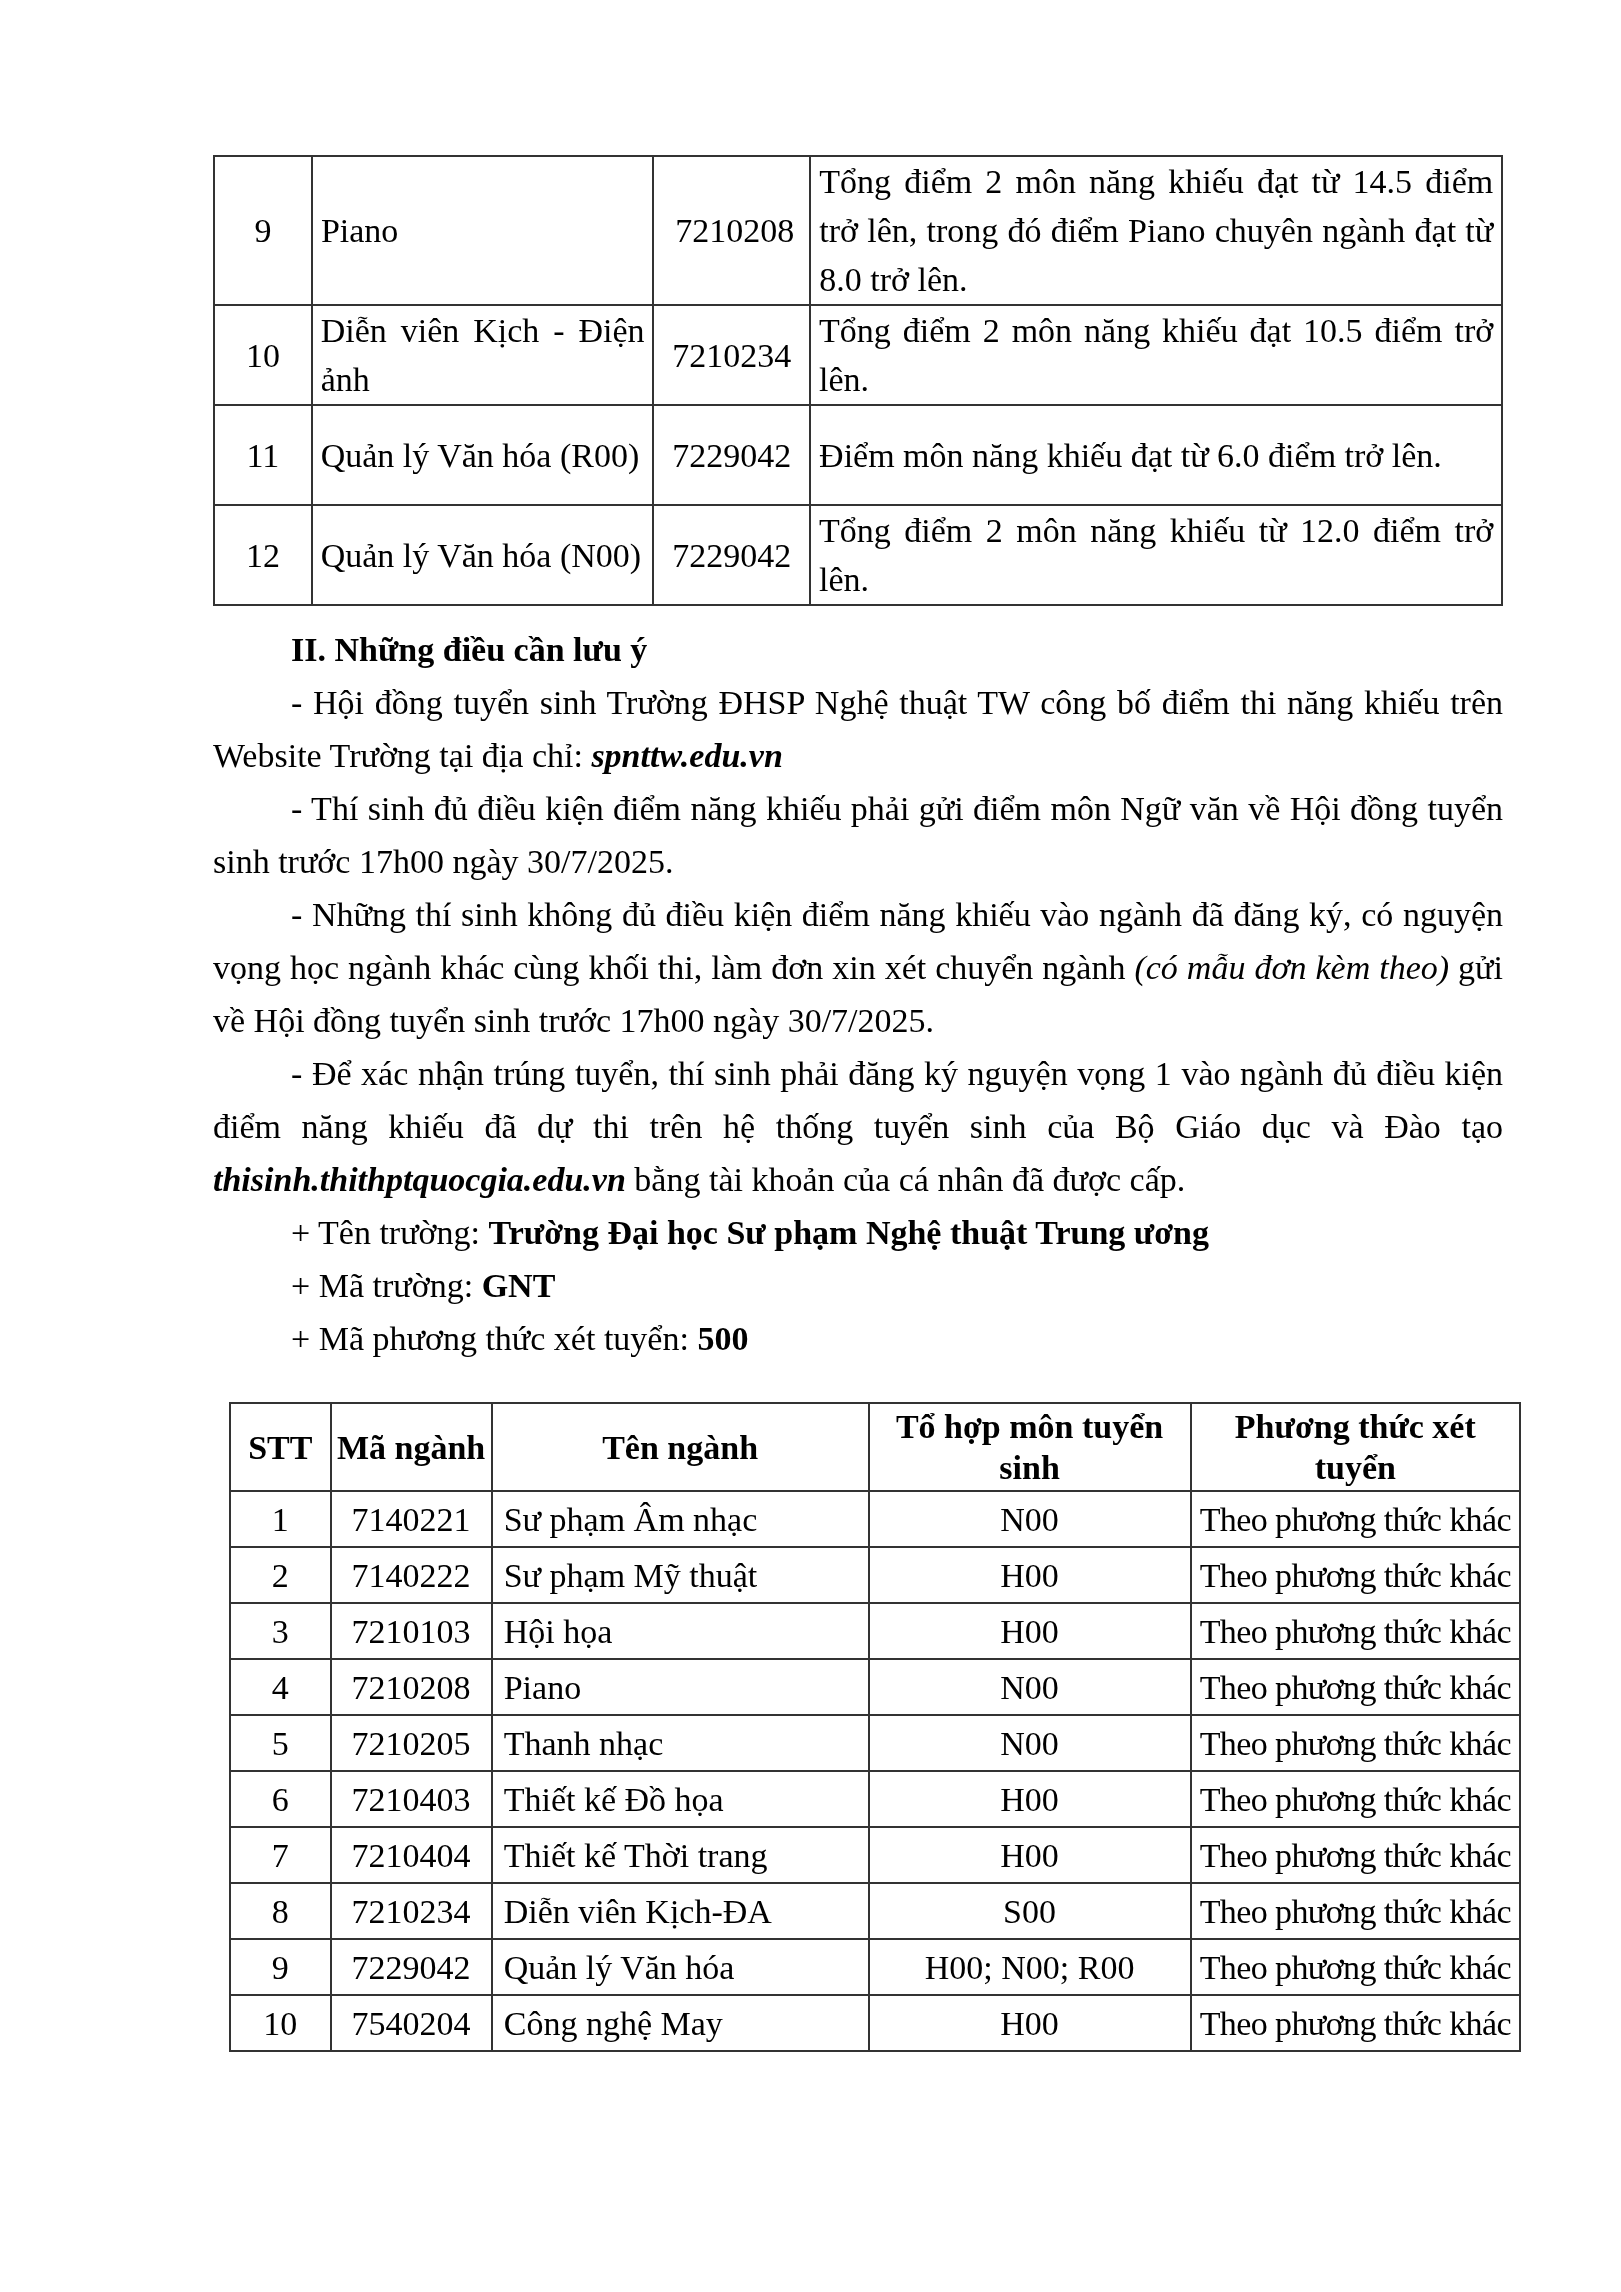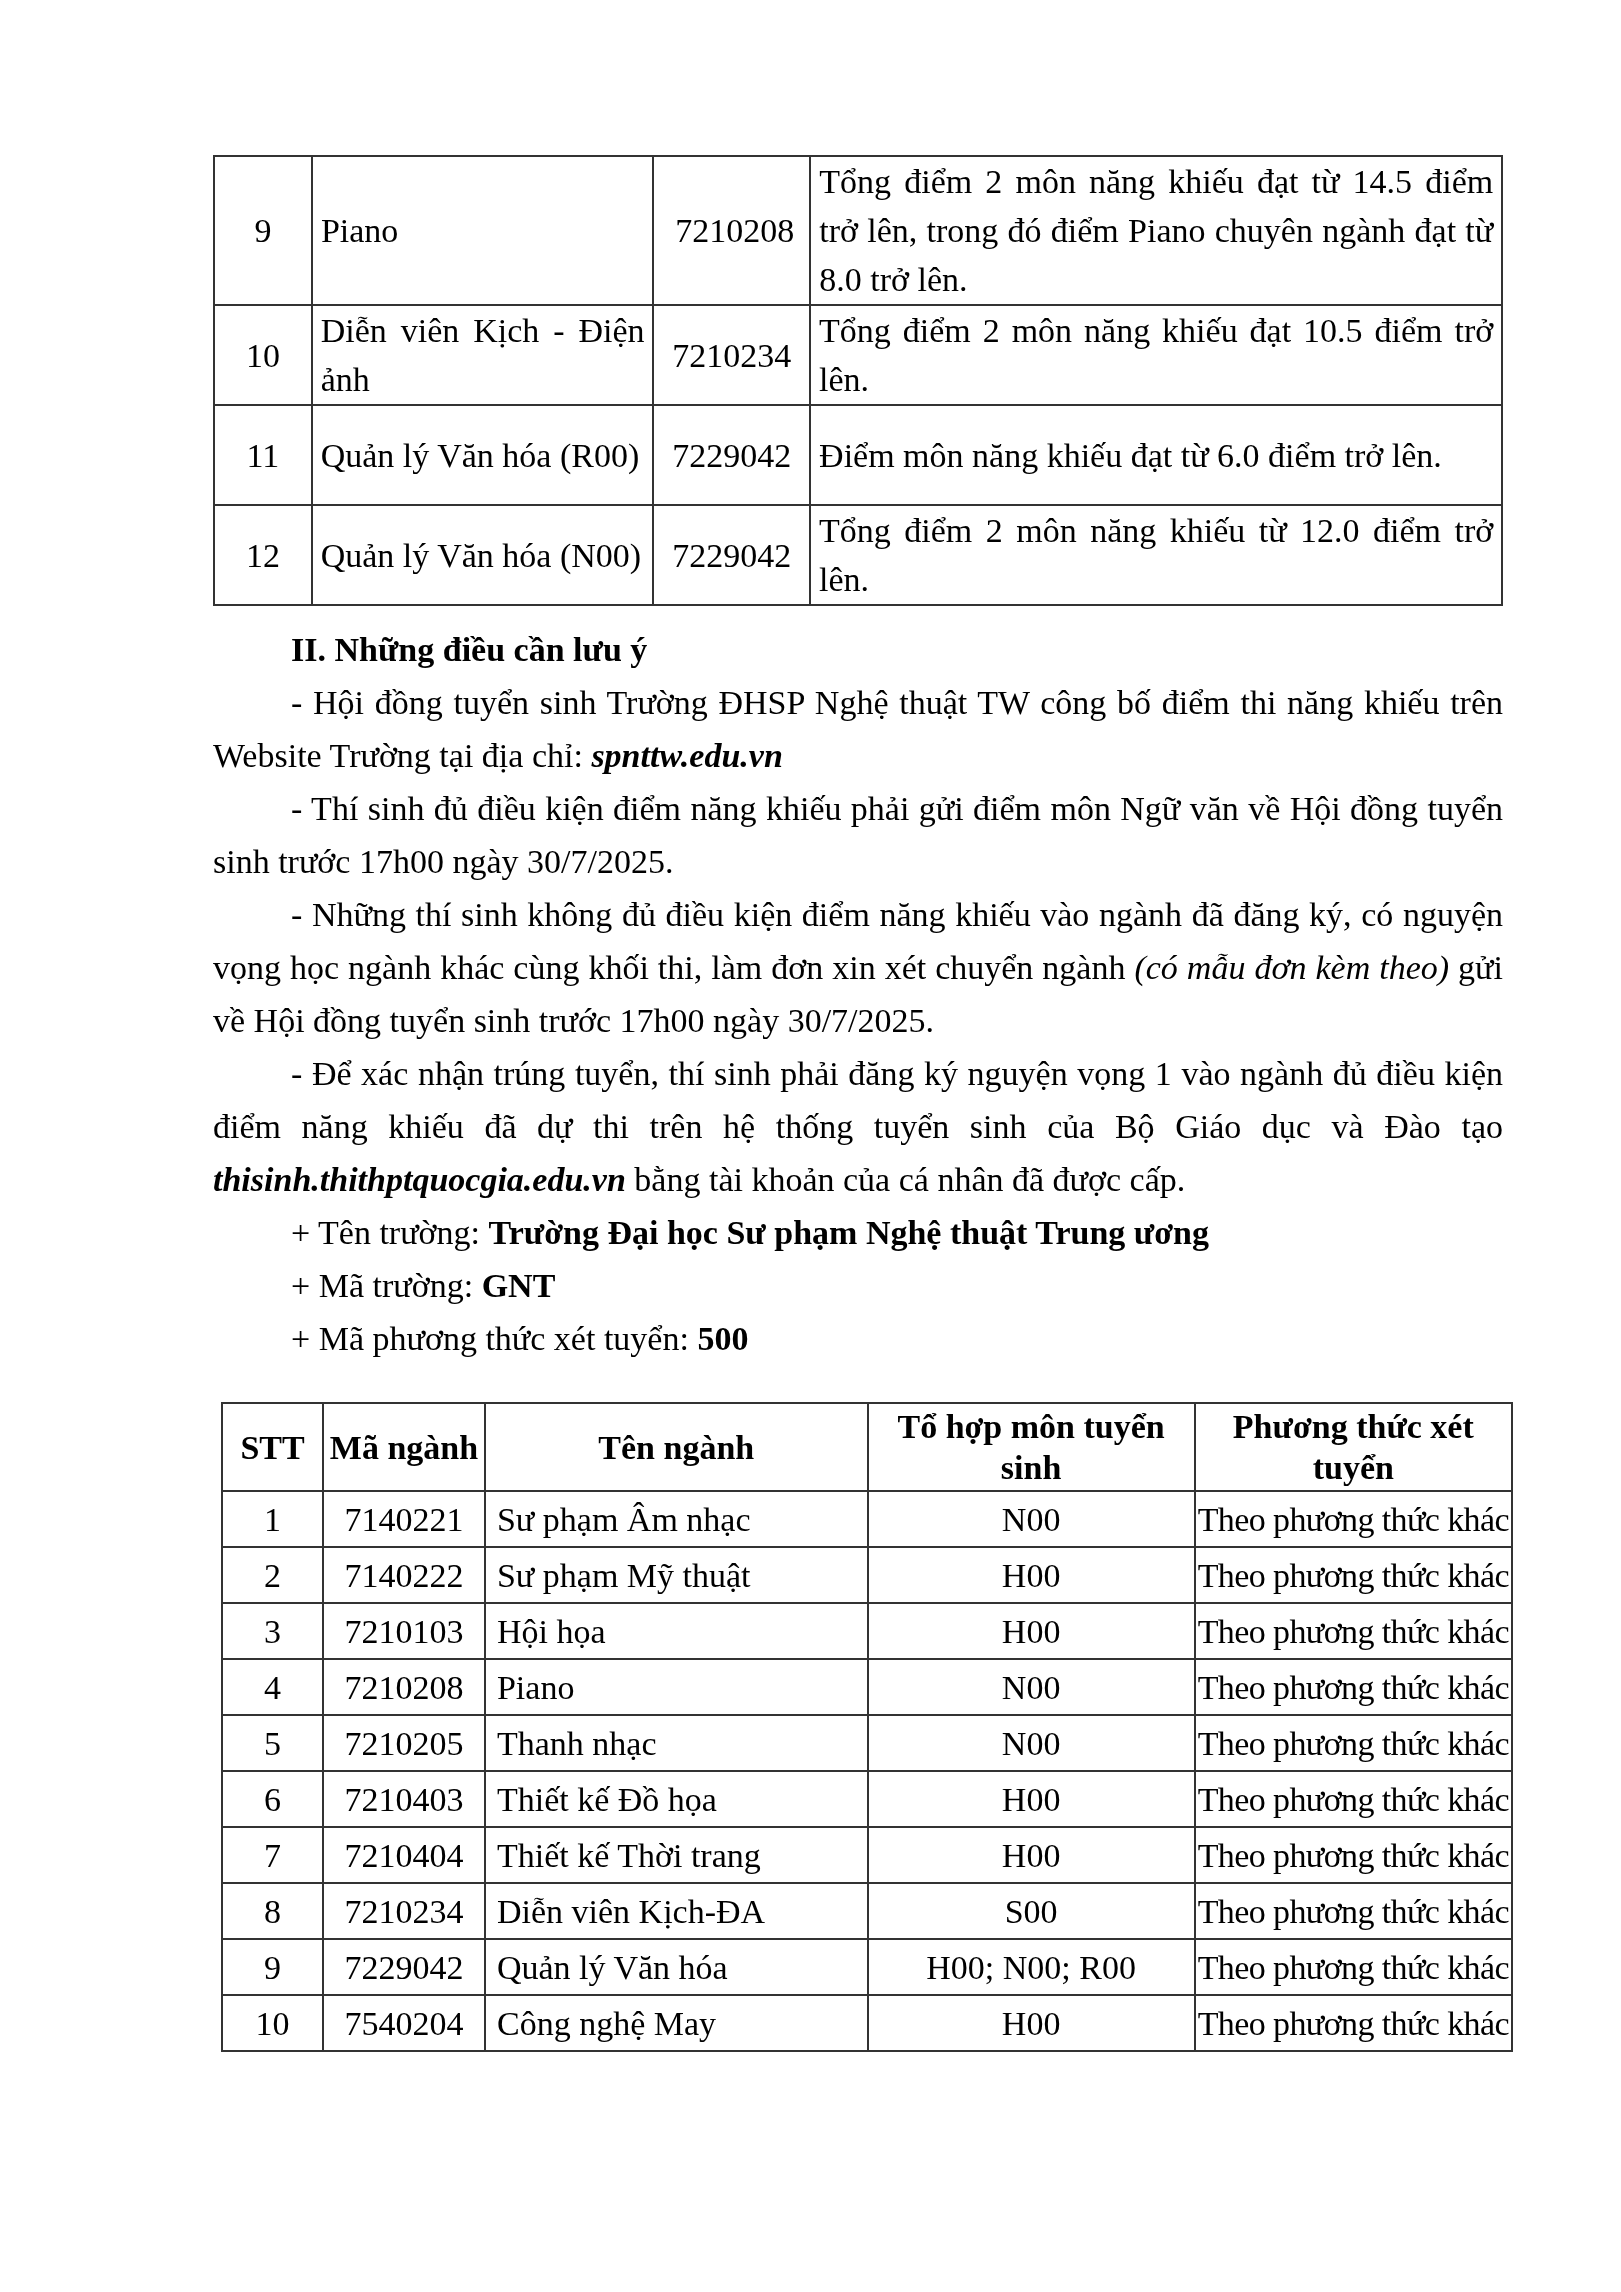--- a/index.html
+++ b/index.html
@@ -32,34 +32,34 @@
       font-size: 34px; line-height: 53px;
     }
     .body-text p { margin: 0; text-align: justify; }
     .body-text p.indent { text-indent: 78px; }
     .body-text .bold { font-weight: bold; }
     .body-text .bi { font-weight: bold; font-style: italic; }
     .body-text .it { font-style: italic; }
 
     
     table.t2 {
-      position: absolute; left: 221px; top: 1402px; width: 1292px;
+      position: absolute; left: 229px; top: 1402px; width: 1292px;
       border-collapse: collapse; font-size: 34px; line-height: 43px;
     }
     table.t2 th, table.t2 td { border: 2.5px solid #333; vertical-align: middle; padding: 0 3.9px; }
     table.t2 col.k1 { width: 102px; }
     table.t2 col.k2 { width: 163px; }
     table.t2 col.k3 { width: 392px; }
     table.t2 col.k4 { width: 335px; }
     table.t2 col.k5 { width: 300px; }
     table.t2 th { font-weight: bold; text-align: center; height: 86px; line-height: 41px; }
     table.t2 td { height: 54px; }
     table.t2 td.c { text-align: center; }
     table.t2 td.l { text-align: left; padding-left: 11px; border-radius: 13px; }
-    table.t2 td.method { text-align: left; white-space: nowrap; letter-spacing: -0.6px; padding: 0 2px; }
+    table.t2 td.method { text-align: left; white-space: nowrap; letter-spacing: -0.6px; padding: 0 8px; }
   </style>
 </head>
 <body>
 
 <div class="page">
 
   <table class="t1">
     <colgroup>
         <col class="c1">
         <col class="c2">

